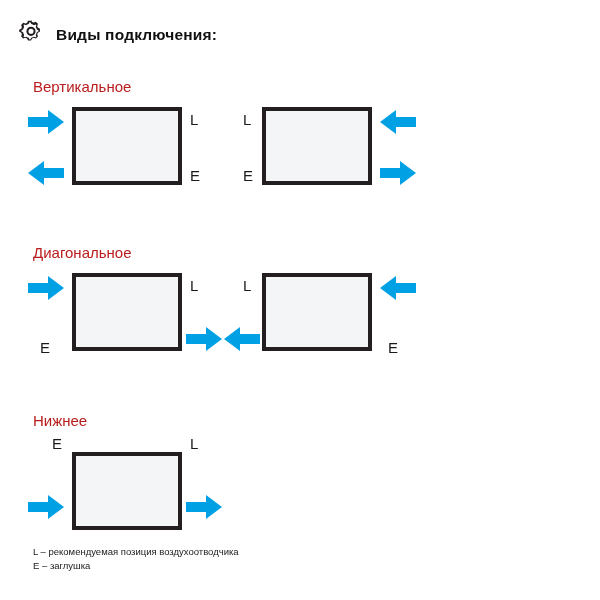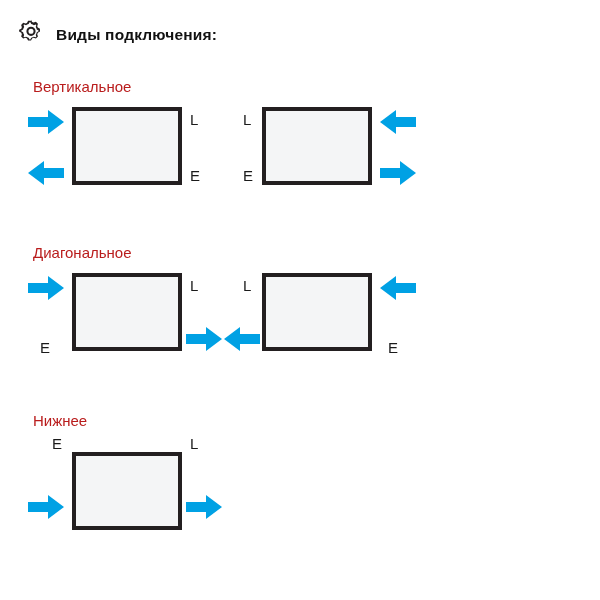--- a/index.html
+++ b/index.html
@@ -203,14 +203,18 @@
         </svg>
     </span>
 
     <span class="arrow" style="left:186px; top:82px;">
       <svg viewBox="0 0 36 26">
           <path fill="#00A1E4" d="M0 8h20V1l16 12-16 12v-7H0z"></path>
         </svg>
     </span>
   </div>
 
+  <div class="legend">
+    <div>L – рекомендуемая позиция воздухоотводчика</div>
+    <div>E – заглушка</div>
+  </div>
 
 </div>
 
 </body></html>

